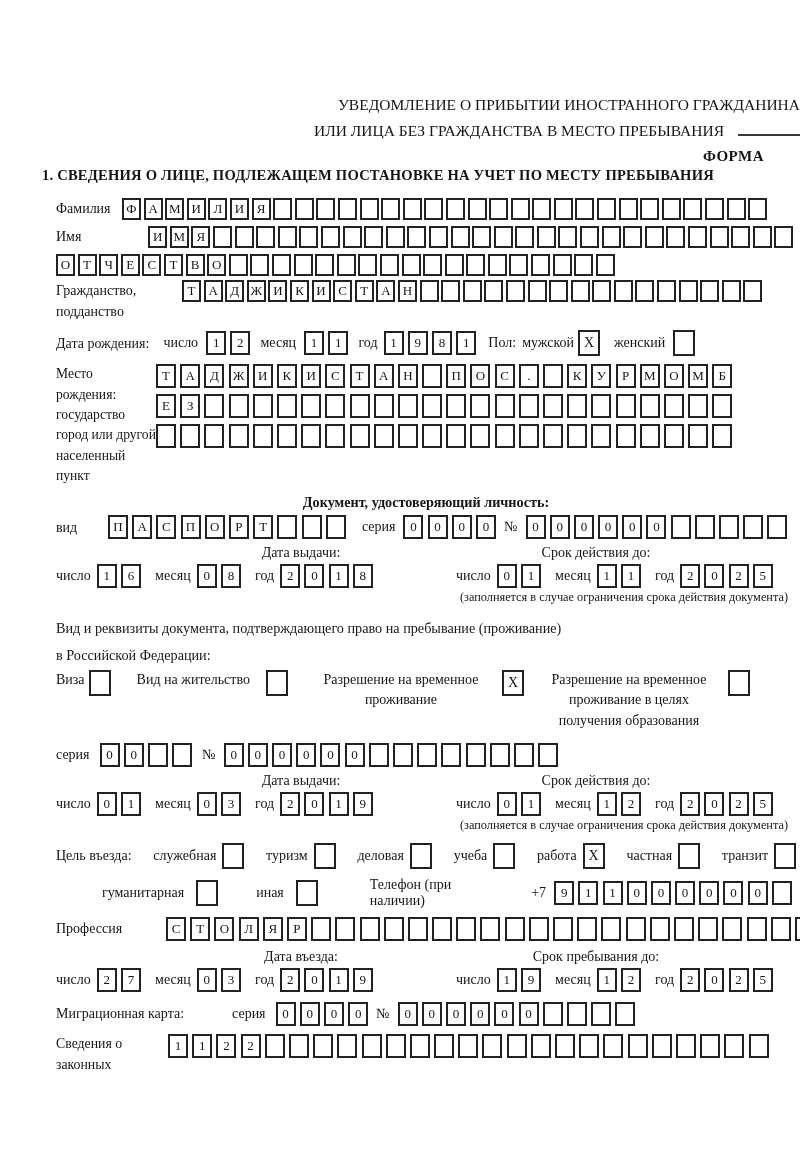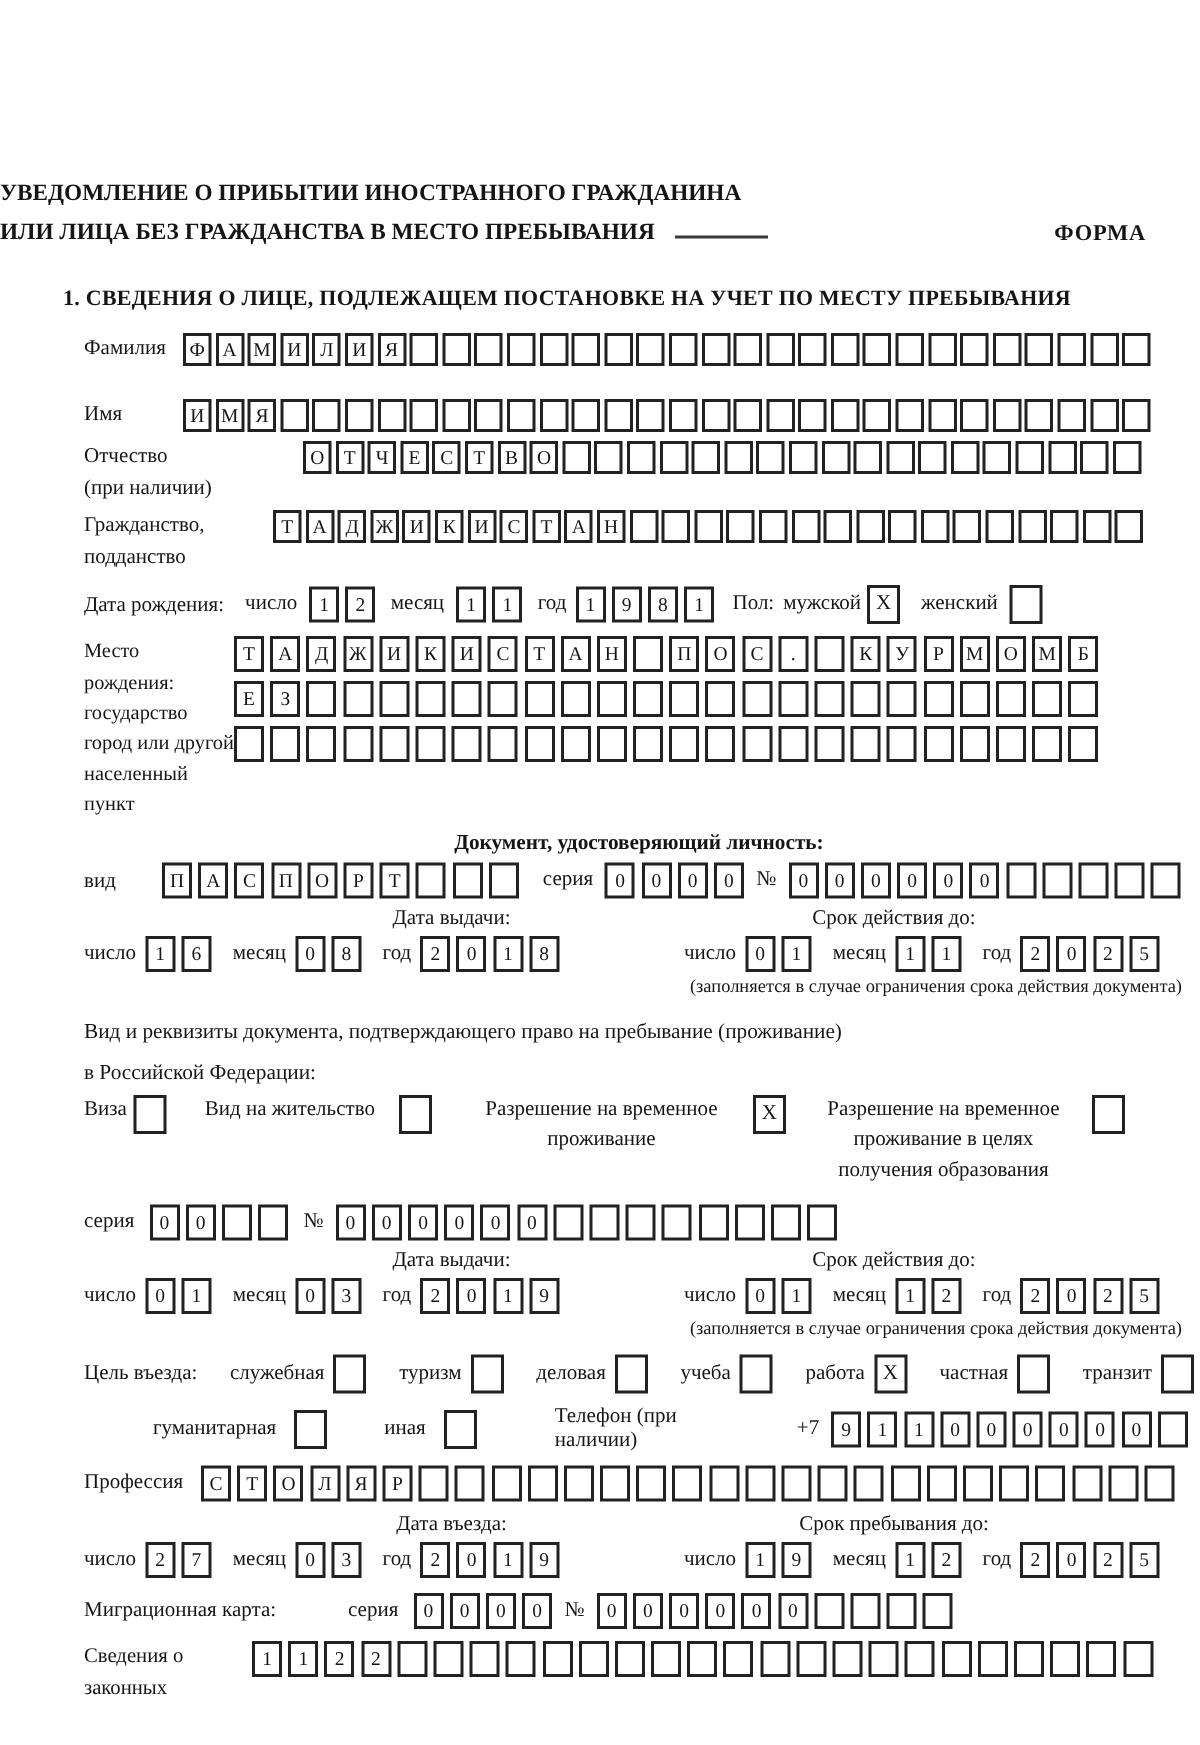--- a/index.html
+++ b/index.html
@@ -2,21 +2,21 @@
 <html><head>
 <meta charset="utf-8">
 <style>
   html,body{margin:0;padding:0;background:#fff;}
   .page{position:relative;width:800px;height:1163px;background:#fff;color:#151515;
         font-family:"Liberation Serif","DejaVu Serif",serif;overflow:hidden;}
   
   .appendix{position:absolute;left:616px;top:38px;font-size:13.5px;line-height:1.5;}
   .appendix .ed{margin-top:6px;}
   .forma{position:absolute;right:36px;top:148px;font-size:15px;font-weight:700;letter-spacing:.5px;}
-  .title{padding-top:116px;text-align:left;font-weight:700;font-size:15.5px;line-height:1.65;}
+  .title{padding-top:92px;text-align:right;font-weight:400;font-size:15.5px;line-height:1.65;}
   .blank-underline{display:inline-block;width:62px;height:13px;border-bottom:2.5px solid #3a3a3a;margin-left:14px;}
   .sec-head{margin:24px 4px 0 42px;font-weight:700;font-size:14.6px;letter-spacing:.2px;}
   .content{padding:0 4px 0 56px;font-size:14px;}
   
   .frow{display:flex;align-items:flex-start;}
   .vcenter{align-items:center;}
   .flabel{flex-shrink:0;line-height:1.5;}
   .sub{display:block;}
   
   .cells{display:flex;flex-shrink:0;}
@@ -91,21 +91,21 @@
           <span class="cell"></span>
           <span class="cell"></span>
           <span class="cell"></span>
           <span class="cell"></span>
           <span class="cell"></span>
           <span class="cell"></span>
           <span class="cell"></span>
         </span>
     </div>
 
-    <div class="frow" style="margin-top:22px;">
+    <div class="frow" style="margin-top:6px;justify-content:space-between;">
       <span class="flabel" style="width:66px;">Имя</span>
       <span class="cells">
           <span class="cell">И</span>
           <span class="cell">М</span>
           <span class="cell">Я</span>
           <span class="cell"></span>
           <span class="cell"></span>
           <span class="cell"></span>
           <span class="cell"></span>
           <span class="cell"></span>
@@ -128,24 +128,20 @@
           <span class="cell"></span>
           <span class="cell"></span>
           <span class="cell"></span>
           <span class="cell"></span>
           <span class="cell"></span>
           <span class="cell"></span>
         </span>
     </div>
 
     <div class="frow" style="margin-top:6px;">
-      <span class="flabel" style="width:146px;">
-        <span>Отчество</span>
-        <span class="sub">(при наличии)</span>
-      </span>
       <span class="cells">
           <span class="cell">О</span>
           <span class="cell">Т</span>
           <span class="cell">Ч</span>
           <span class="cell">Е</span>
           <span class="cell">С</span>
           <span class="cell">Т</span>
           <span class="cell">В</span>
           <span class="cell">О</span>
           <span class="cell"></span>
@@ -556,21 +552,21 @@
           <span class="cell">0</span>
           <span class="cell">0</span>
           <span class="cell">0</span>
           <span class="cell">0</span>
           <span class="cell">0</span>
           <span class="cell">0</span>
           <span class="cell"></span>
         </span>
     </div>
 
-    <div class="frow vcenter" style="margin-top:8px;">
+    <div class="frow vcenter" style="margin-top:8px;gap:32px;">
       <span class="flabel" style="width:78px;">Профессия</span>
       <span class="cells cellsw">
           <span class="cell">С</span>
           <span class="cell">Т</span>
           <span class="cell">О</span>
           <span class="cell">Л</span>
           <span class="cell">Я</span>
           <span class="cell">Р</span>
           <span class="cell"></span>
           <span class="cell"></span>

